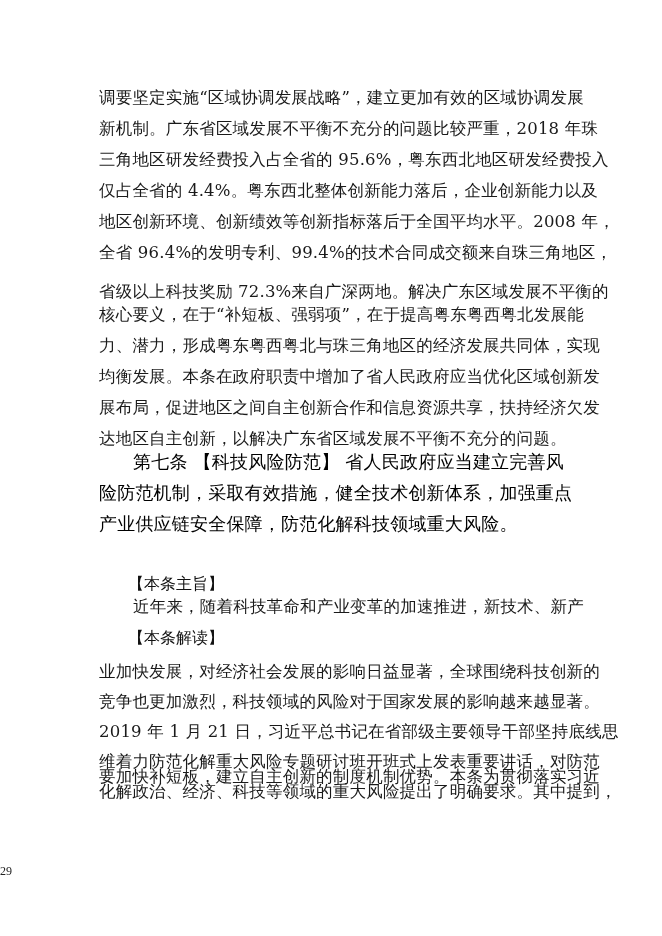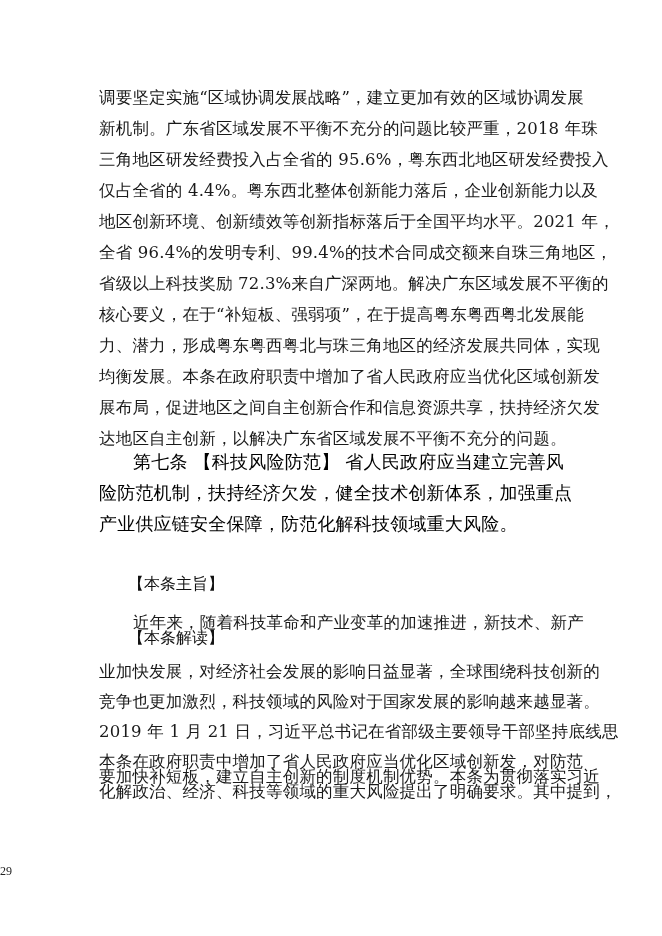--- a/index.html
+++ b/index.html
@@ -56,43 +56,43 @@
 </head>
 <body>
 
 <div class="page">
 
   <div>
     <div class="line" style="top:87px">调要坚定实施“区域协调发展战略”，建立更加有效的区域协调发展</div>
     <div class="line" style="top:118px">新机制。广东省区域发展不平衡不充分的问题比较严重，2018 年珠</div>
     <div class="line" style="top:149px">三角地区研发经费投入占全省的 95.6%，粤东西北地区研发经费投入</div>
     <div class="line" style="top:180px">仅占全省的 4.4%。粤东西北整体创新能力落后，企业创新能力以及</div>
-    <div class="line" style="top:211px">地区创新环境、创新绩效等创新指标落后于全国平均水平。2021 年，</div>
+    <div class="line" style="top:211px">地区创新环境、创新绩效等创新指标落后于全国平均水平。2008 年，</div>
     <div class="line" style="top:242px">全省 96.4%的发明专利、99.4%的技术合同成交额来自珠三角地区，</div>
-    <div class="line" style="top:273px">省级以上科技奖励 72.3%来自广深两地。解决广东区域发展不平衡的</div>
+    <div class="line" style="top:281px">省级以上科技奖励 72.3%来自广深两地。解决广东区域发展不平衡的</div>
     <div class="line" style="top:304px">核心要义，在于“补短板、强弱项”，在于提高粤东粤西粤北发展能</div>
     <div class="line" style="top:335px">力、潜力，形成粤东粤西粤北与珠三角地区的经济发展共同体，实现</div>
     <div class="line" style="top:366px">均衡发展。本条在政府职责中增加了省人民政府应当优化区域创新发</div>
     <div class="line" style="top:397px">展布局，促进地区之间自主创新合作和信息资源共享，扶持经济欠发</div>
     <div class="line last" style="top:428px">达地区自主创新，以解决广东省区域发展不平衡不充分的问题。</div>
   </div>
 
   <div>
     <div class="line indent bold-line" style="top:451px">第七条 【科技风险防范】 省人民政府应当建立完善风</div>
-    <div class="line bold-line" style="top:482px">险防范机制，扶持经济欠发，健全技术创新体系，加强重点</div>
+    <div class="line bold-line" style="top:482px">险防范机制，采取有效措施，健全技术创新体系，加强重点</div>
     <div class="line last bold-line" style="top:513px">产业供应链安全保障，防范化解科技领域重大风险。</div>
   </div>
 
   <div class="sub-head" style="top:545px">【本条主旨】</div>
 
   <div class="sub-head" style="top:599px">【本条解读】</div>
   <div>
-    <div class="line indent" style="top:612px">近年来，随着科技革命和产业变革的加速推进，新技术、新产</div>
+    <div class="line indent" style="top:596px">近年来，随着科技革命和产业变革的加速推进，新技术、新产</div>
     <div class="line" style="top:661px">业加快发展，对经济社会发展的影响日益显著，全球围绕科技创新的</div>
     <div class="line" style="top:691px">竞争也更加激烈，科技领域的风险对于国家发展的影响越来越显著。</div>
     <div class="line" style="top:721px">2019 年 1 月 21 日，习近平总书记在省部级主要领导干部坚持底线思</div>
-    <div class="line" style="top:751px">本条在政府职责中增加了省人民政府应当优化区域创新发，对防范</div>
+    <div class="line" style="top:751px">维着力防范化解重大风险专题研讨班开班式上发表重要讲话，对防范</div>
     <div class="line" style="top:781px">化解政治、经济、科技等领域的重大风险提出了明确要求。其中提到，</div>
     <div class="line" style="top:766px">要加快补短板，建立自主创新的制度机制优势。本条为贯彻落实习近</div>
   </div>
 
   <div class="page-number">29</div>
 </div>
 
 </body></html>

